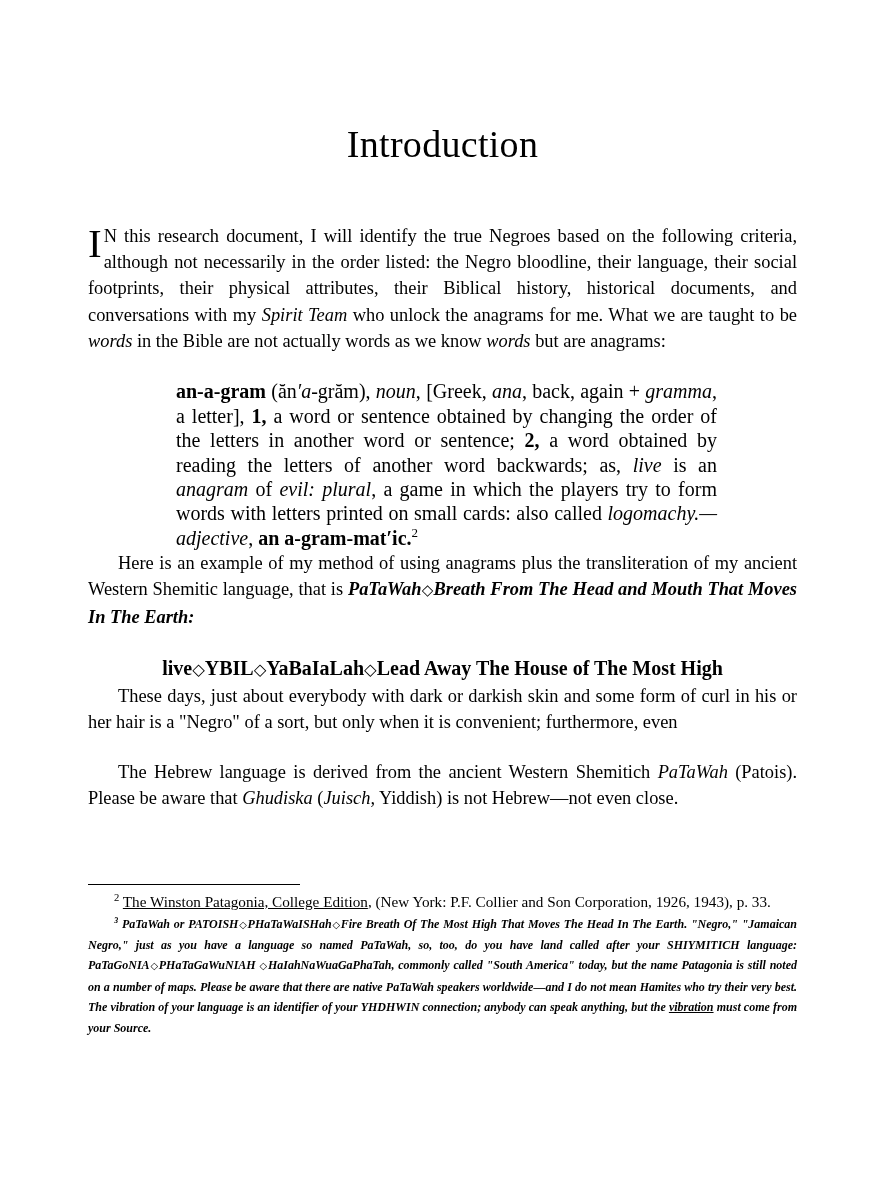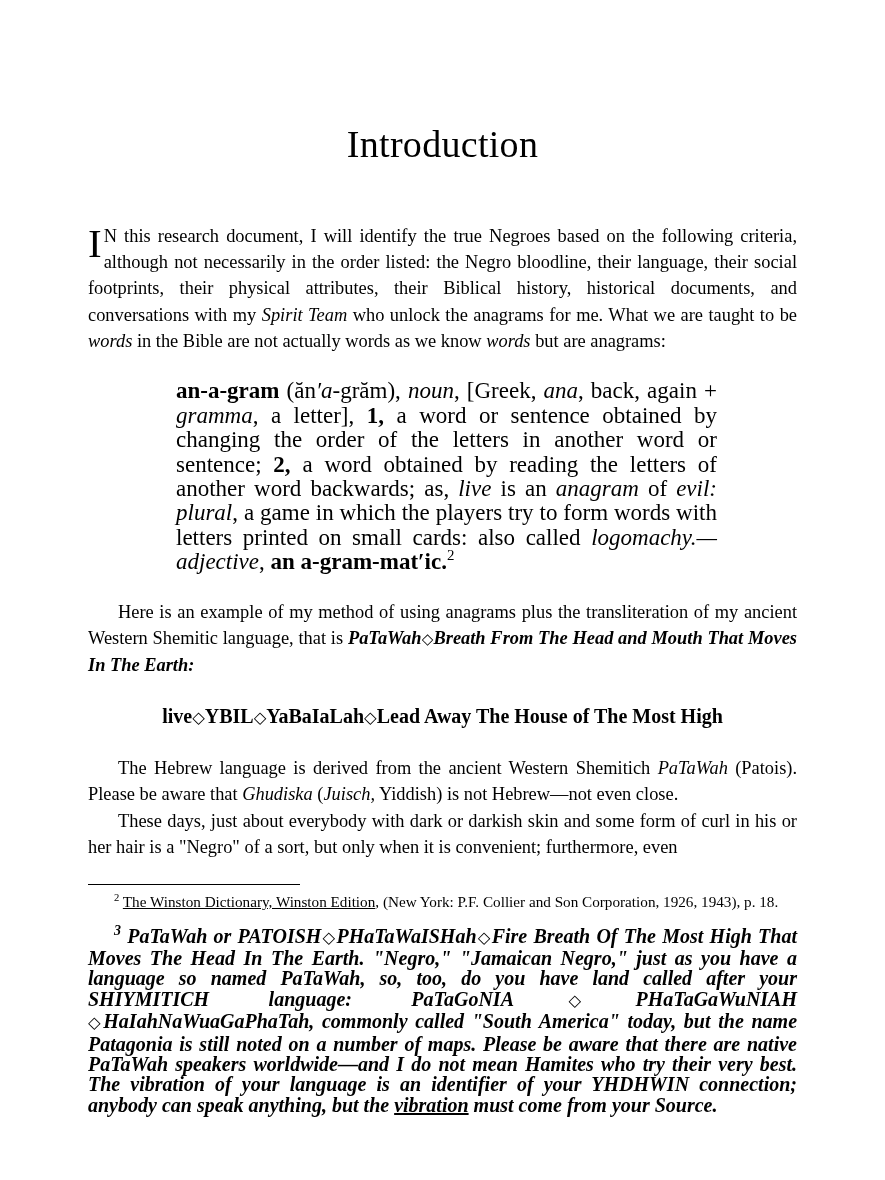--- a/index.html
+++ b/index.html
@@ -77,21 +77,21 @@
     font-size: 0.65em;
     vertical-align: super;
     line-height: 0;
   }
 
   
   .definition-block {
     margin: 25px 0 0 0;
     padding-left: 88px;
     padding-right: 80px;
-    font-size: 23px;
+    font-size: 20px;
     line-height: 24.4px;
     text-align: justify;
   }
 
   
   .anagram-block {
     margin: 26px 0 0 0;
     text-align: center;
     font-weight: bold;
     font-size: 20px;
@@ -122,54 +122,54 @@
   .footnote {
     font-size: 15.2px;
     line-height: 20.6px;
     text-align: justify;
     margin: 0;
     text-indent: 26px;
   }
   .footnote-3 {
     font-weight: bold;
     font-style: italic;
-    font-size: 20px;
+    font-size: 12px;
     line-height: 20.4px;
-    margin-top: 13px;
+    margin-top: 1px;
   }
   .fn-mark {
     font-size: 0.7em;
     vertical-align: super;
     line-height: 0;
   }
 </style>
 </head>
 <body>
 
 <div class="page">
   <div class="content">
 
     <h1 class="doc-title">Introduction</h1>
 
     <p class="body-para first-para"><span class="dropcap">I</span><span class="smallcaps">N</span><span> this research document, I will identify the true Negroes based on the following criteria, although not necessarily in the order listed:  the Negro bloodline, their language, their social footprints, their physical attributes, their Biblical history, historical documents, and conversations with my </span><i>Spirit Team</i><span> who unlock the anagrams for me.  What we are taught to be </span><i>words</i><span> in the Bible are not actually words as we know </span><i>words</i><span> but are anagrams:</span></p>
 
     <div class="definition-block"><b>an-a-gram</b><span> (ăn</span><i>′a</i><span>-grăm), </span><i>noun</i><span>, [Greek, </span><i>ana</i><span>, back, again + </span><i>gramma</i><span>, a letter], </span><b>1,</b><span> a word or sentence obtained by changing the order of the letters in another word or sentence; </span><b>2,</b><span> a word obtained by reading the letters of another word backwards; as, </span><i>live</i><span> is an </span><i>anagram</i><span> of </span><i>evil:  plural</i><span>, a game in which the players try to form words with letters printed on small cards:  also called </span><i>logomachy.—adjective</i><span>, </span><b>an a-gram-mat′ic.</b><sup>2</sup></div>
 
-    <p class="body-para indent-para" style="margin-top:24px"><span>Here is an example of my method of using anagrams plus the transliteration of my ancient Western Shemitic language, that is </span><b><i>PaTaWah</i></b><b><span class="dia">◇</span></b><b><i>Breath From The Head and Mouth That Moves In The Earth:</i></b></p>
+    <p class="body-para indent-para" style=""><span>Here is an example of my method of using anagrams plus the transliteration of my ancient Western Shemitic language, that is </span><b><i>PaTaWah</i></b><b><span class="dia">◇</span></b><b><i>Breath From The Head and Mouth That Moves In The Earth:</i></b></p>
 
     <div class="anagram-block">
       <span>live</span><span class="dia">◇</span><span>YBIL</span><span class="dia">◇</span><span>YaBaIaLah</span><span class="dia">◇</span><span>Lead Away The House of The Most High</span>
     </div>
 
+    <p class="body-para indent-para tight-para">These days, just about everybody with dark or darkish skin and some form of curl in his or her hair is a "Negro" of a sort, but only when it is convenient; furthermore, even</p>
+
     <p class="body-para indent-para" style="margin-top:24px"><span>The Hebrew language is derived from the ancient Western Shemitich </span><i>PaTaWah</i><span> (Patois).  Please be aware that </span><i>Ghudiska</i><span> (</span><i>Juisch,</i><span> Yiddish) is not Hebrew—not even close.</span></p>
-
-    <p class="body-para indent-para tight-para">These days, just about everybody with dark or darkish skin and some form of curl in his or her hair is a "Negro" of a sort, but only when it is convenient; furthermore, even</p>
 
   </div>
 
   <div class="footnotes">
     <div class="footnote-rule"></div>
 
-    <p class="footnote"><span class="fn-mark">2</span> <span class="ul">The Winston Dictionary, Winston Edition</span><span>, (New York:  P.F. Collier and Son Corporation, 1926, 1943), p. 18.</span></p>
+    <p class="footnote"><span class="fn-mark">2</span> <span class="ul">The Winston Patagonia, College Edition</span><span>, (New York:  P.F. Collier and Son Corporation, 1926, 1943), p. 33.</span></p>
 
     <p class="footnote footnote-3"><span class="fn-mark">3</span> <span>PaTaWah</span><span> or </span><span>PATOISH</span><span class="dia">◇</span><span>PHaTaWaISHah</span><span class="dia">◇</span><span>Fire Breath Of The Most High That Moves The Head In The Earth.  "Negro," "Jamaican Negro," just as you have a language so named PaTaWah, so, too, do you have land called after your SHIYMITICH language:  PaTaGoNIA</span><span class="dia">◇</span><span>PHaTaGaWuNIAH </span><span class="dia">◇</span><span>HaIahNaWuaGaPhaTah, commonly called "South America" today, but the name Patagonia is still noted on a number of maps.  Please be aware that there are native PaTaWah speakers worldwide—and I do not mean Hamites who try their very best.  The vibration of your language is an identifier of your YHDHWIN connection; anybody can speak anything, but the </span><span class="ul">vibration</span><span> must come from your Source.</span></p>
   </div>
 </div>
 
 </body></html>

